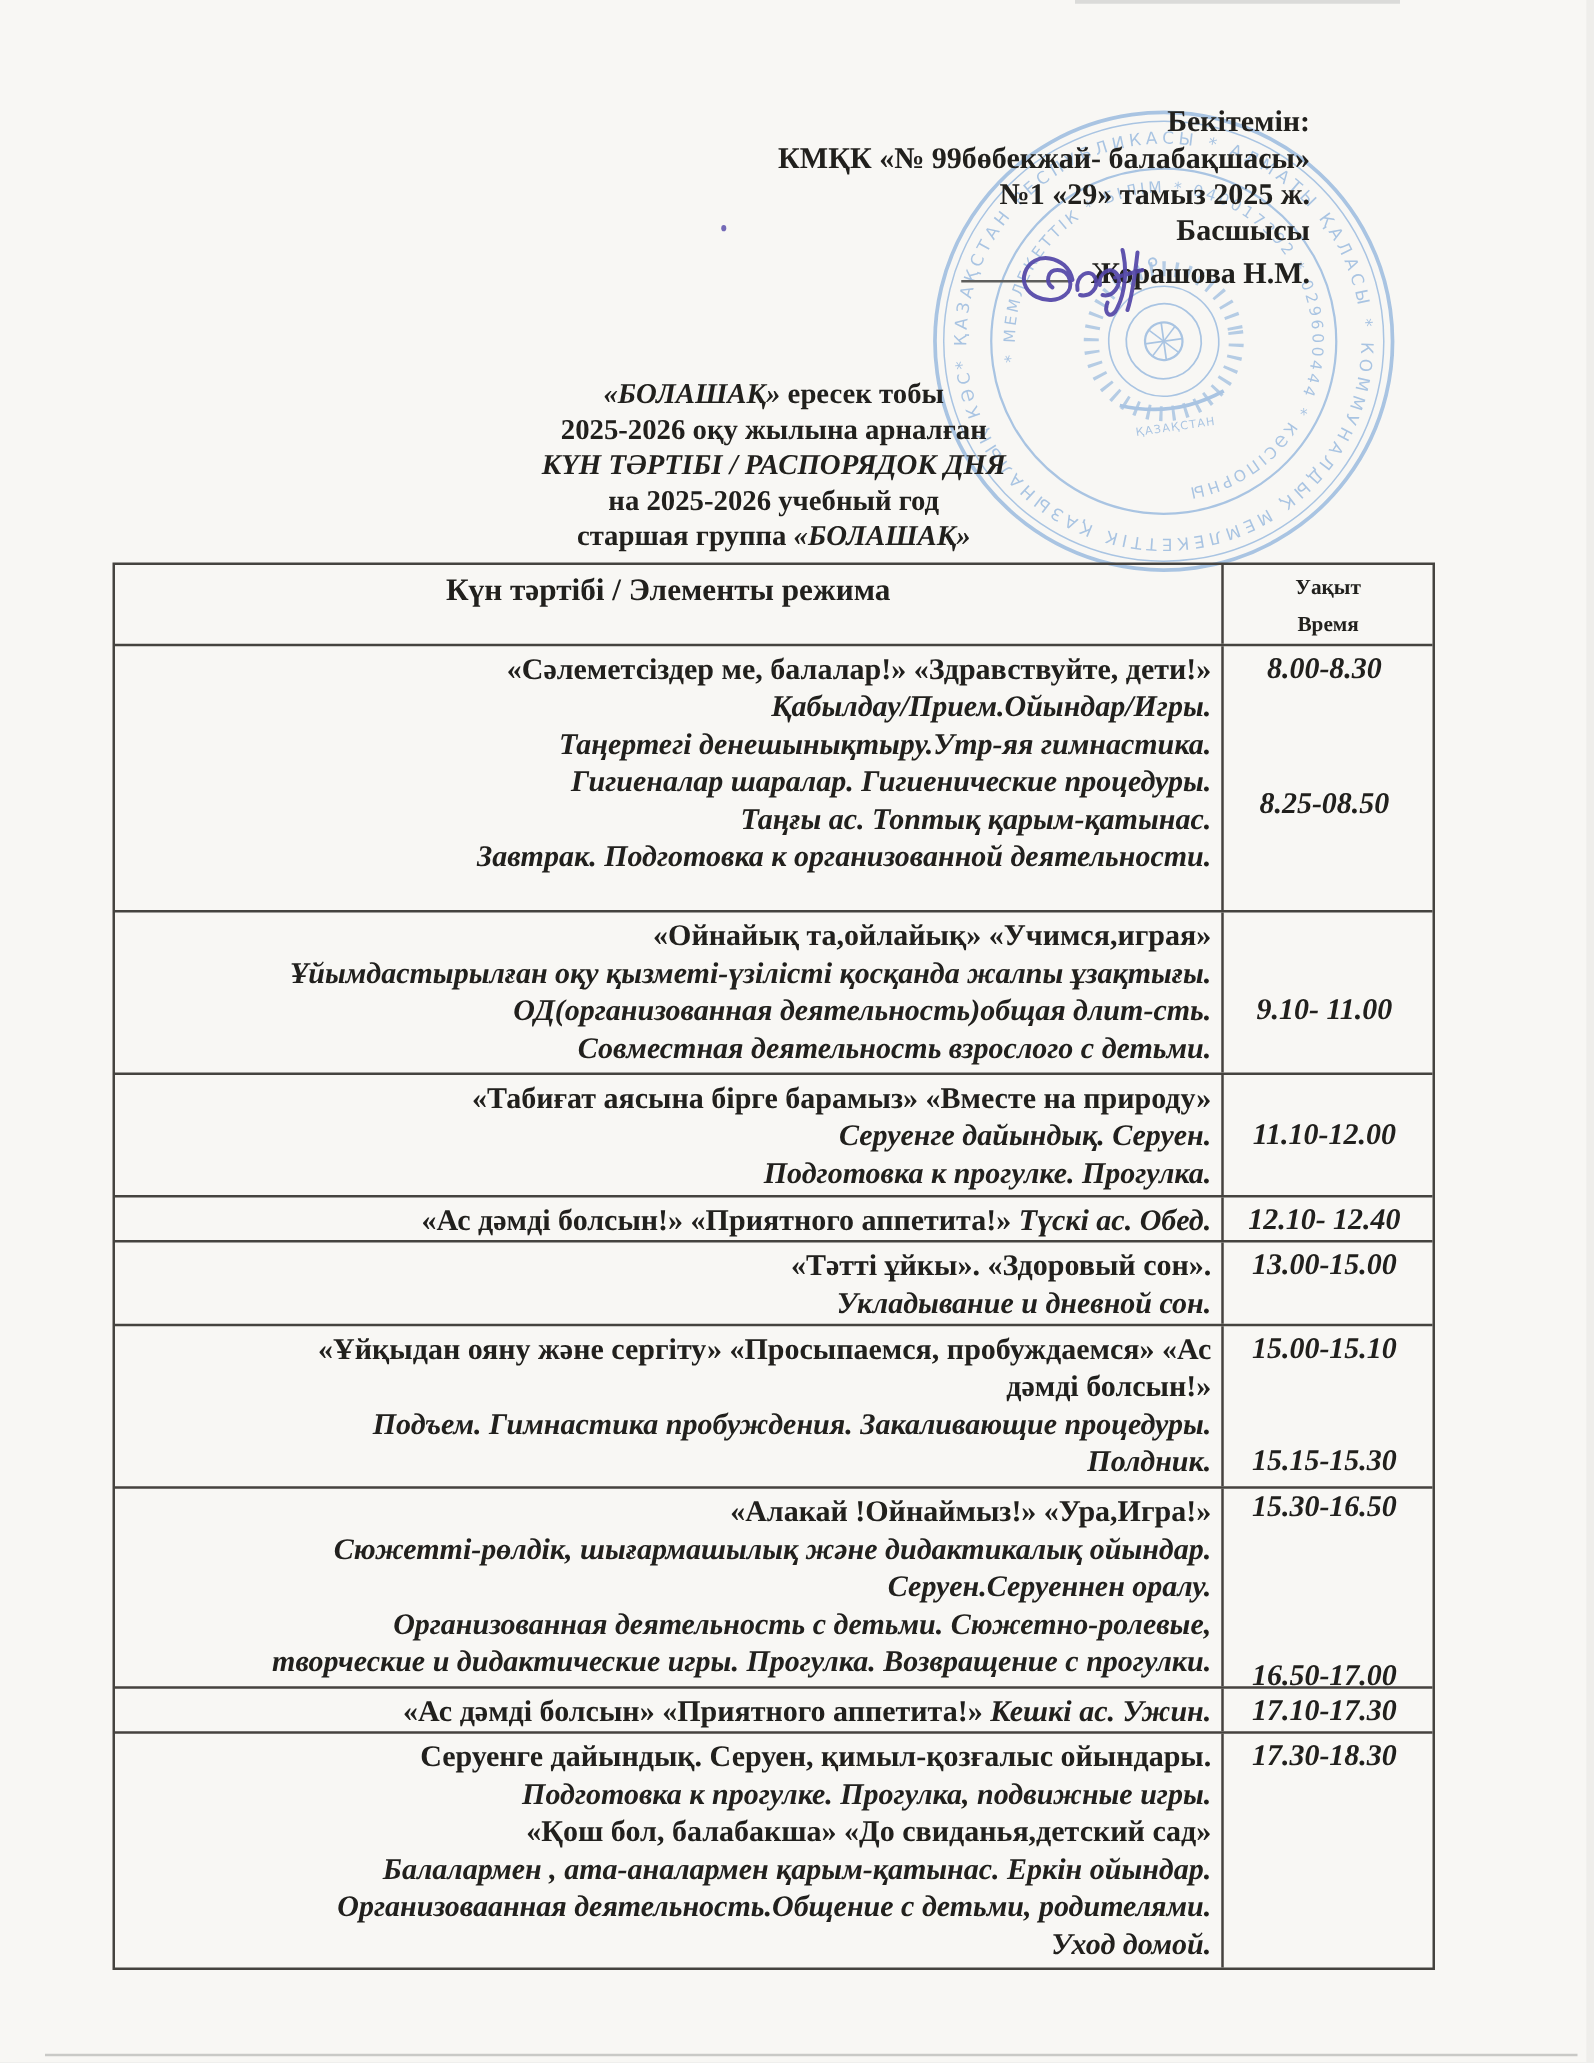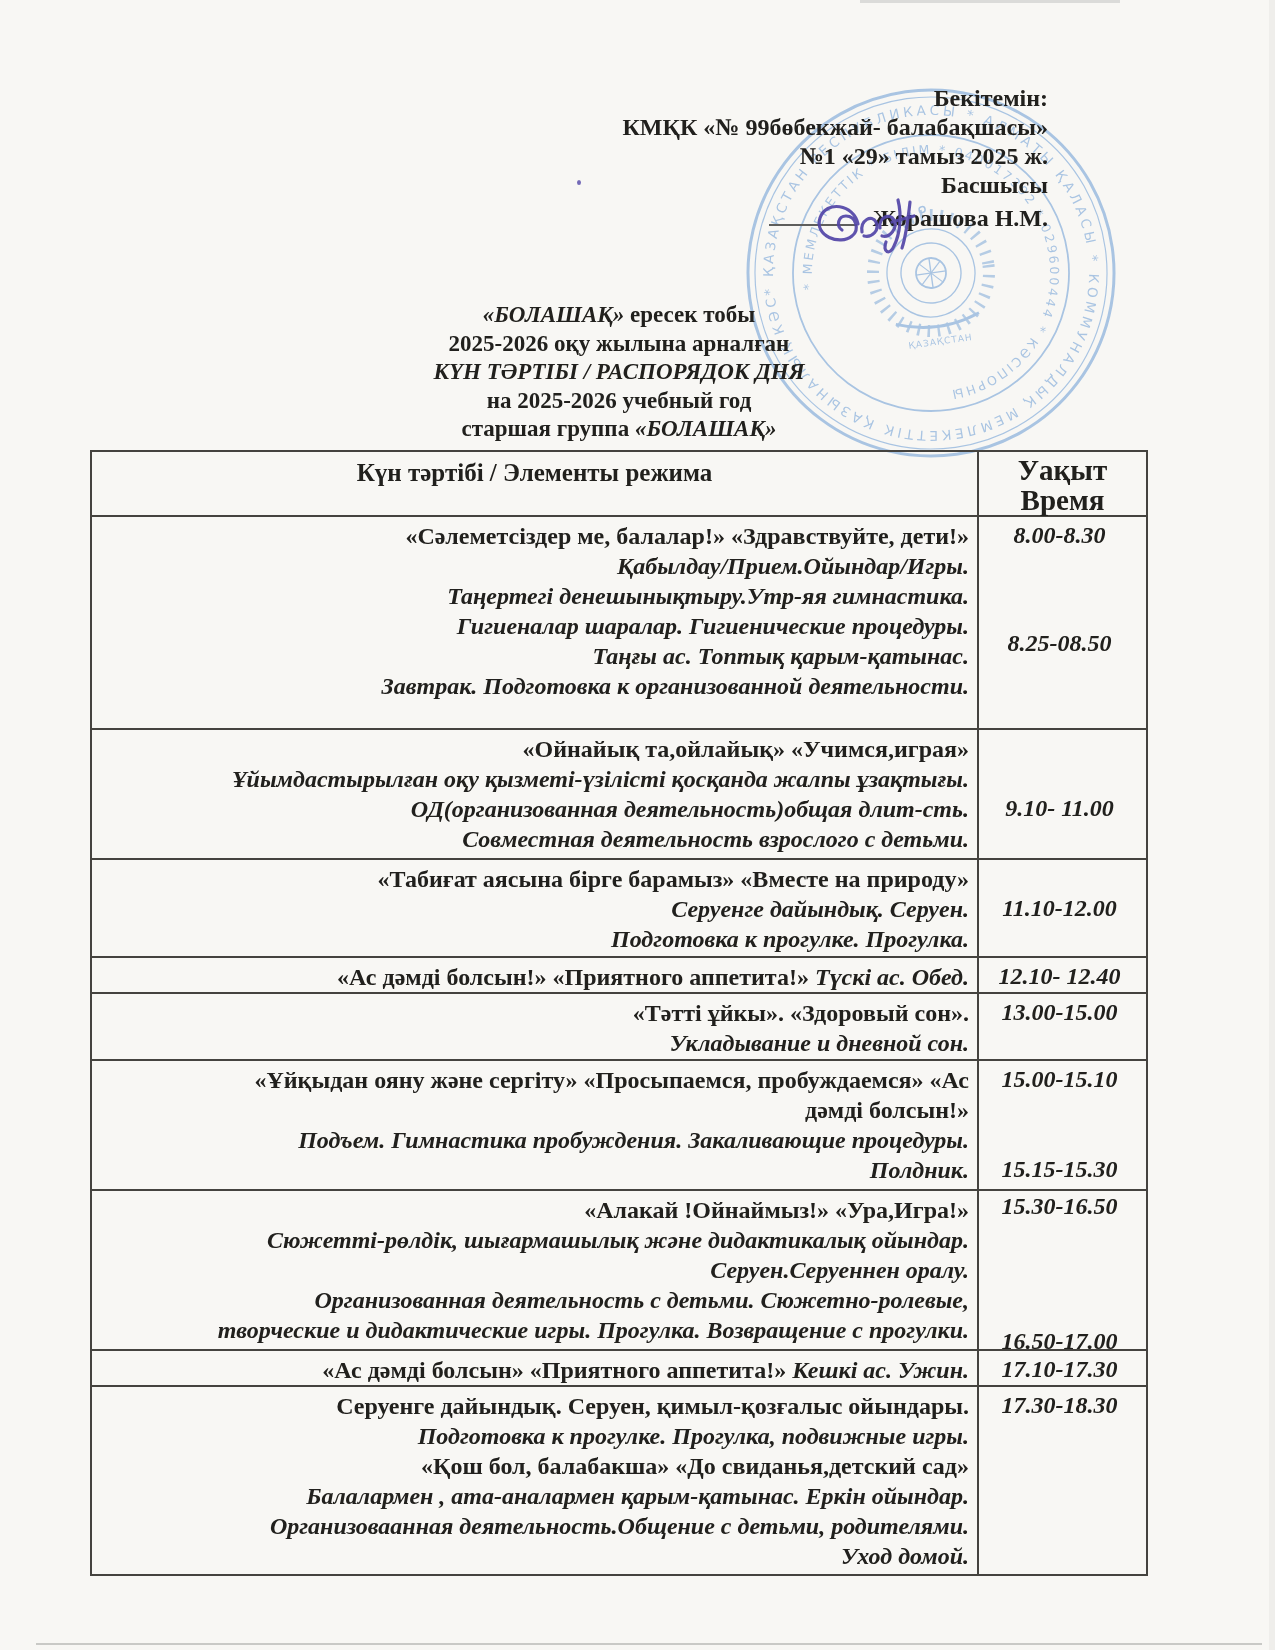--- a/index.html
+++ b/index.html
@@ -17,21 +17,21 @@
   
   .title-block{position:absolute;top:301px;left:90px;width:1058px;text-align:center;
                font-size:23px;line-height:28.5px;}
   
   .schedule{position:absolute;top:450px;left:90px;width:1058px;box-sizing:border-box;
             border:2.4px solid var(--border,#45433f);background:transparent;}
   .thead{display:flex;min-height:58px;border-bottom:2.8px solid var(--border,#45433f);}
   .th-left{width:885px;box-sizing:border-box;display:flex;justify-content:center;
            padding-top:7px;font-size:25px;font-weight:bold;}
   .th-right{flex:1;border-left:2.2px solid var(--border,#45433f);text-align:center;
-            font-weight:bold;font-size:29px;line-height:30px;padding-top:3px;}
+            font-weight:bold;font-size:17px;line-height:30px;padding-top:3px;}
   .trow{display:flex;border-top:2.2px solid var(--border,#45433f);}
   .trow:first-child{border-top:none;}
   .cell-act{width:885px;box-sizing:border-box;padding:4px 8px 0 12px;
             font-size:24px;line-height:30px;}
   .act-line{white-space:nowrap;text-align:right;}
   .cell-time{flex:1;position:relative;border-left:2.2px solid var(--border,#45433f);
              font-size:24px;font-weight:bold;font-style:italic;}
   .time-val{position:absolute;left:0;right:6px;text-align:center;white-space:nowrap;}
   
   .stamp{position:absolute;left:741px;top:83px;width:380px;height:380px;

